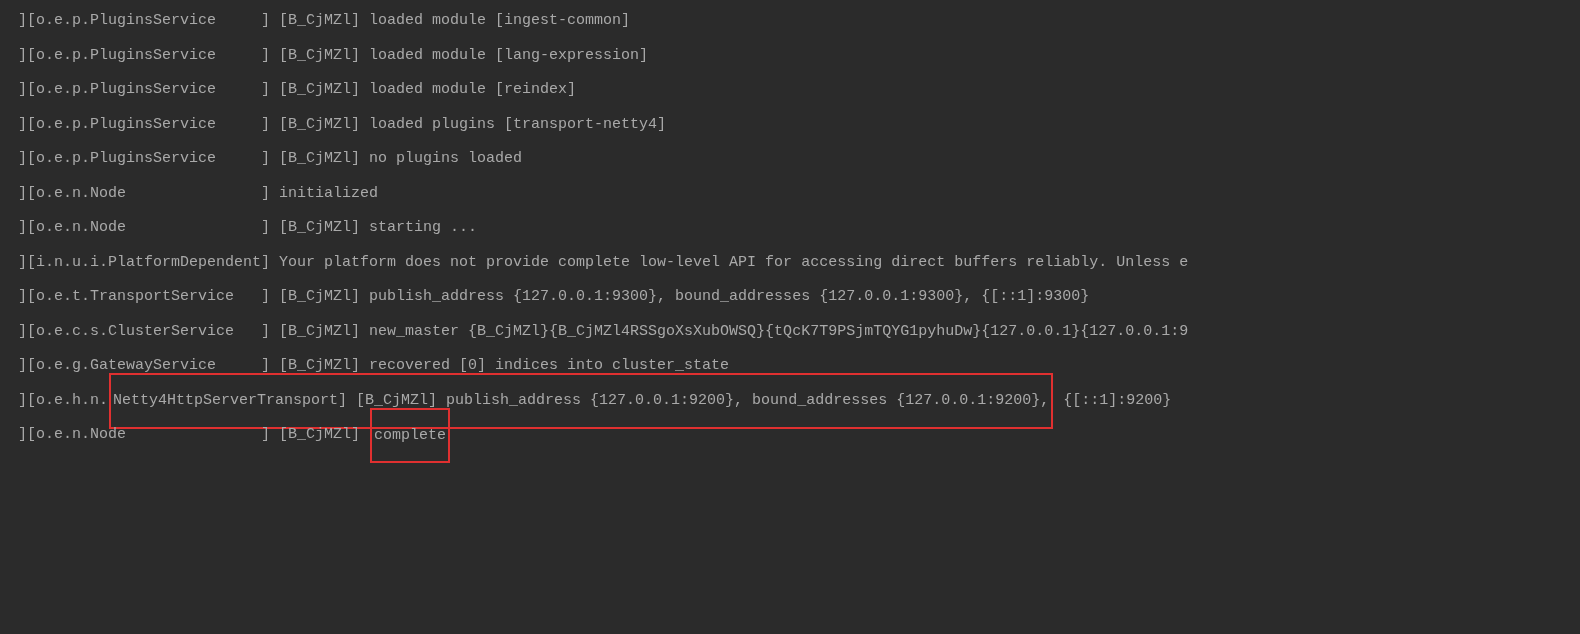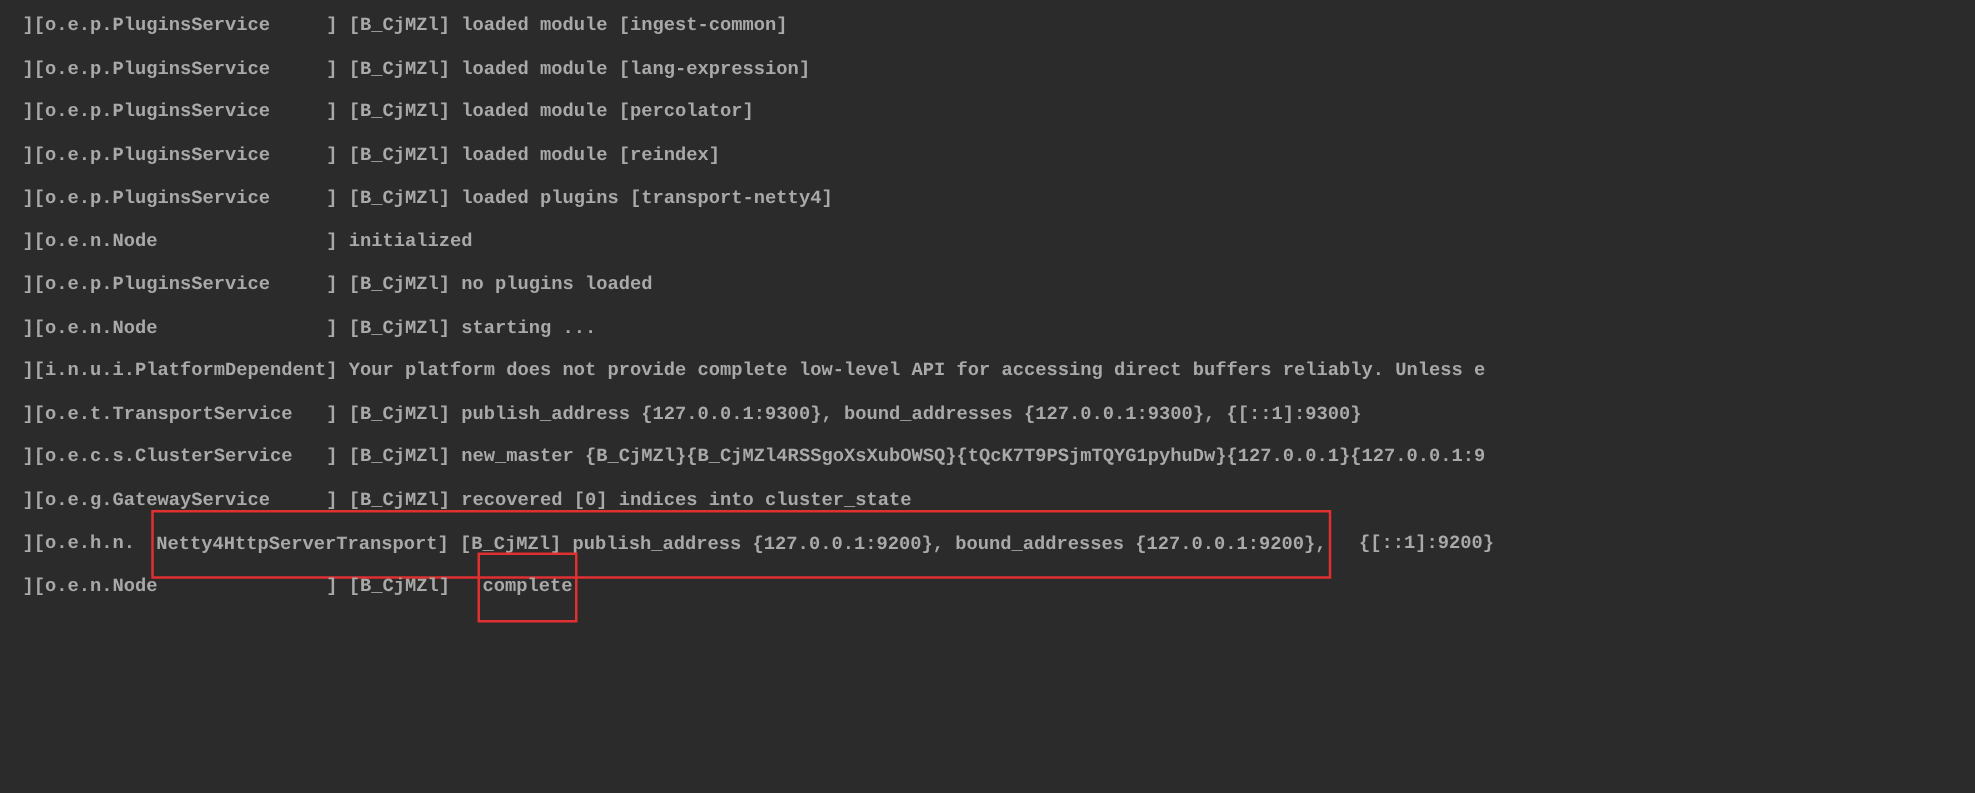--- a/index.html
+++ b/index.html
@@ -1,15 +1,15 @@
 <!DOCTYPE html>
 <html><head>
 <meta charset="utf-8">
 <style>
-  * { margin: 0; padding: 0; box-sizing: border-box; font-weight: bold; }
+  * { margin: 0; padding: 0; box-sizing: border-box; }
   body {
     background: #2b2b2b;
     color: #a9a9a9;
     font-family: "Consolas", "Courier New", monospace;
     font-size: 15px;
     line-height: 1.9;
     padding: 4px 0;
     white-space: nowrap;
     overflow: hidden;
     width: 1580px;
@@ -18,49 +18,46 @@
   .line {
     display: flex;
     align-items: center;
     padding: 0 18px;
     height: 34.5px;
   }
   .seg { white-space: pre; }
   .hl {
     border: 2px solid #e03030;
     padding: 16px 2px;
-    margin: 0 13px;
+    margin: 0 1px;
     line-height: 1.3;
     display: inline-block;
   }
 </style>
 </head>
 <body>
 
 <div id="log-container">
     <div class="line">
       <span class="seg">][o.e.p.PluginsService     ] [B_CjMZl] loaded module [ingest-common]</span>
     </div>
     <div class="line">
       <span class="seg">][o.e.p.PluginsService     ] [B_CjMZl] loaded module [lang-expression]</span>
     </div>
     <div class="line">
-      <span class="seg">][o.e.p.PluginsService     ] [B_CjMZl] loaded module [percolator]</span>
-    </div>
-    <div class="line">
       <span class="seg">][o.e.p.PluginsService     ] [B_CjMZl] loaded module [reindex]</span>
     </div>
     <div class="line">
       <span class="seg">][o.e.p.PluginsService     ] [B_CjMZl] loaded plugins [transport-netty4]</span>
     </div>
     <div class="line">
-      <span class="seg">][o.e.n.Node               ] initialized</span>
+      <span class="seg">][o.e.p.PluginsService     ] [B_CjMZl] no plugins loaded</span>
     </div>
     <div class="line">
-      <span class="seg">][o.e.p.PluginsService     ] [B_CjMZl] no plugins loaded</span>
+      <span class="seg">][o.e.n.Node               ] initialized</span>
     </div>
     <div class="line">
       <span class="seg">][o.e.n.Node               ] [B_CjMZl] starting ...</span>
     </div>
     <div class="line">
       <span class="seg">][i.n.u.i.PlatformDependent] Your platform does not provide complete low-level API for accessing direct buffers reliably. Unless e</span>
     </div>
     <div class="line">
       <span class="seg">][o.e.t.TransportService   ] [B_CjMZl] publish_address {127.0.0.1:9300}, bound_addresses {127.0.0.1:9300}, {[::1]:9300}</span>
     </div>

